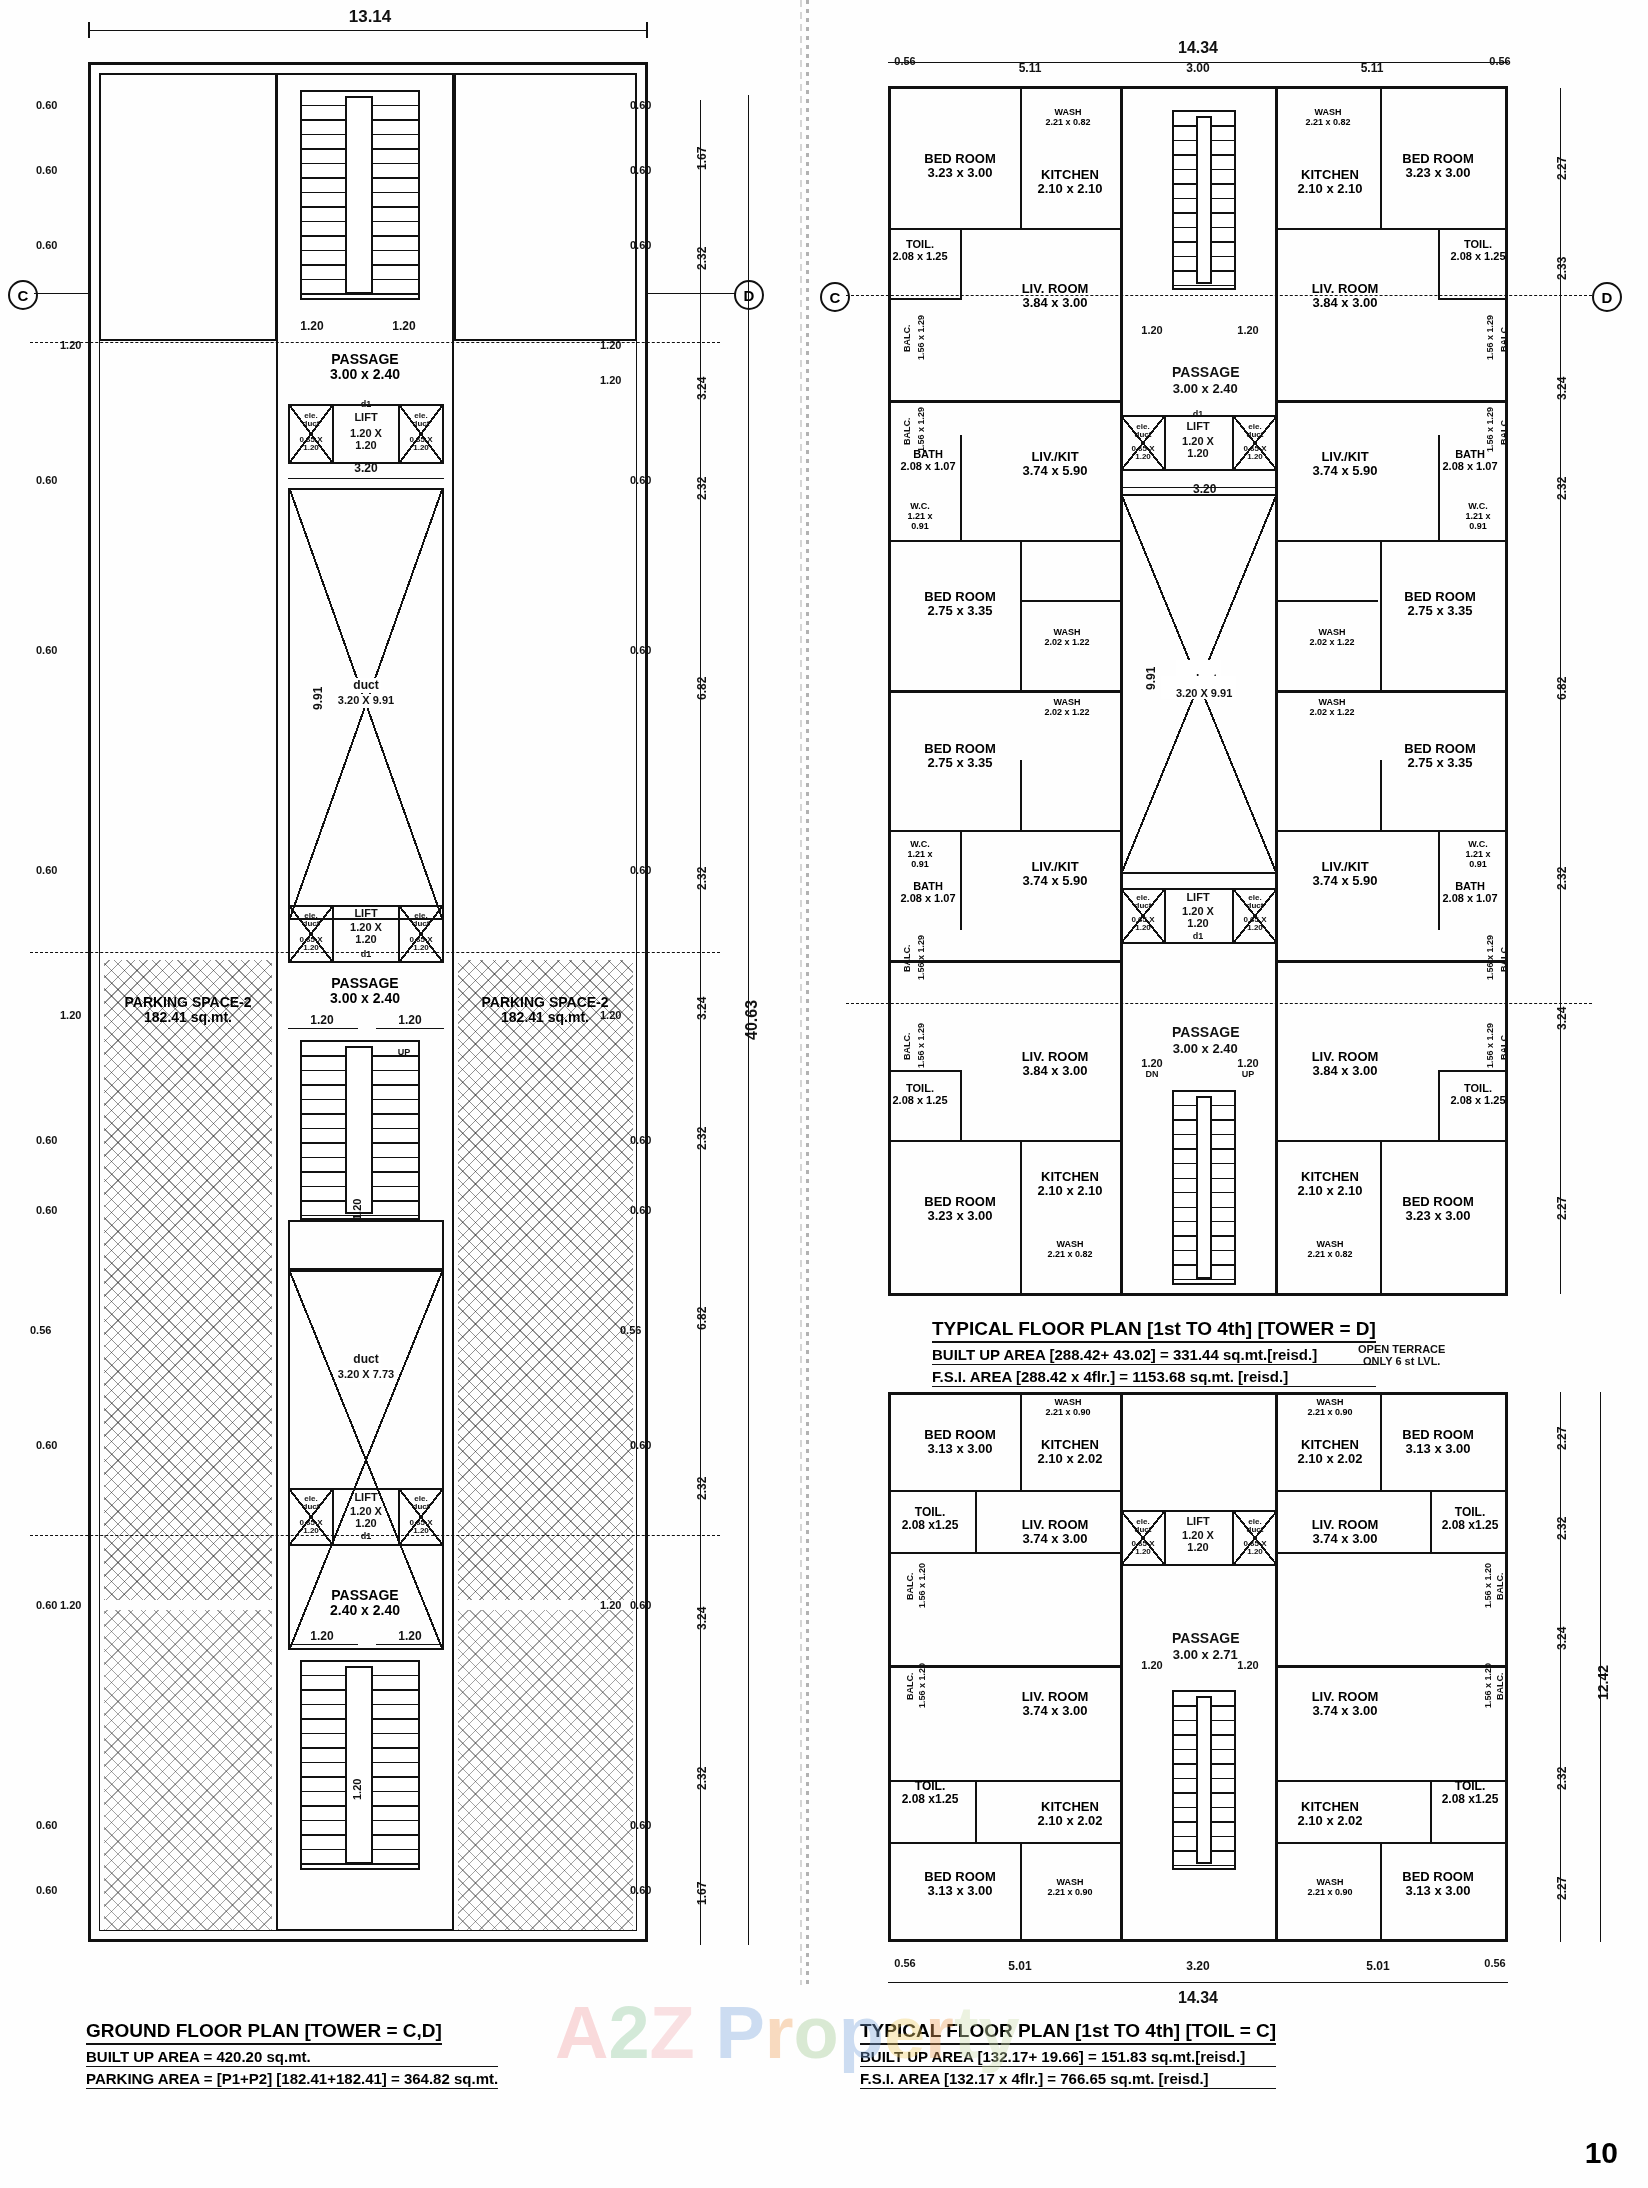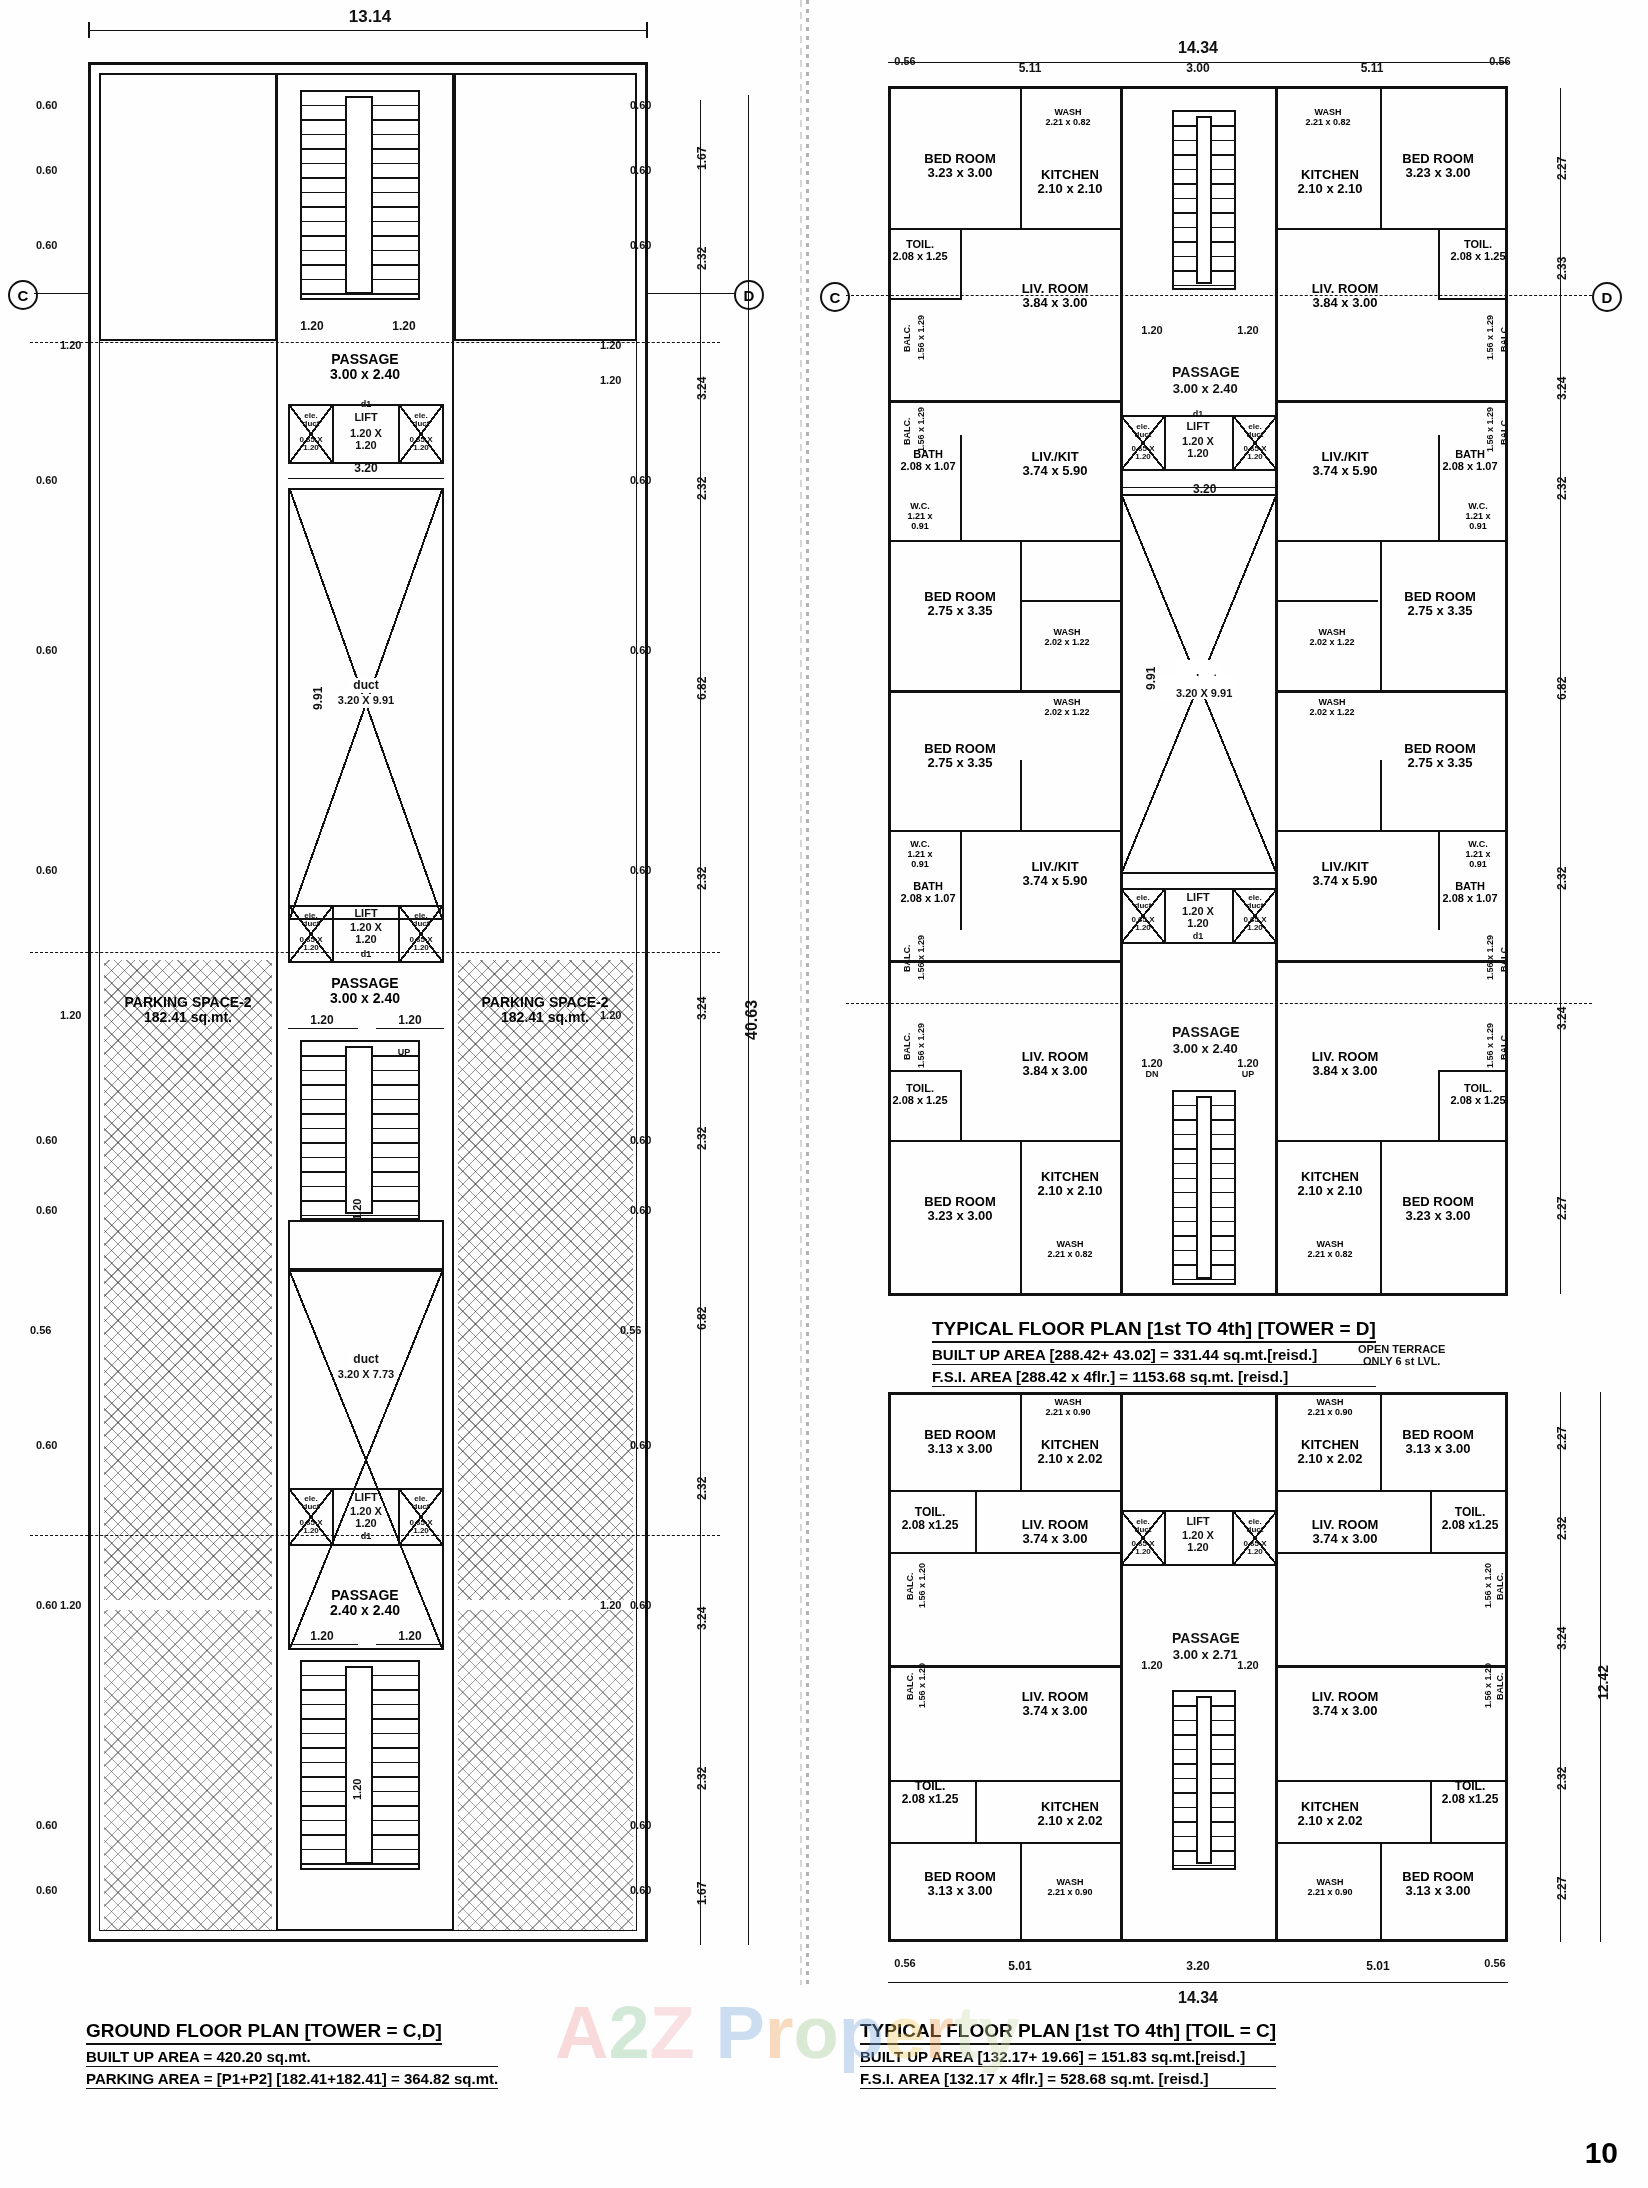--- a/index.html
+++ b/index.html
@@ -661,20 +661,20 @@
 
   <div class="title" style="left:86px;top:2020px;">
     <span class="h">GROUND FLOOR PLAN [TOWER = C,D]</span>
     <span class="l">BUILT UP AREA =  420.20 sq.mt.</span>
     <span class="l">PARKING AREA = [P1+P2] [182.41+182.41] = 364.82 sq.mt.</span>
   </div>
 
   <div class="title" style="left:860px;top:2020px;">
     <span class="h">TYPICAL FLOOR PLAN [1st TO 4th] [TOIL = C]</span>
     <span class="l">BUILT UP AREA [132.17+ 19.66] = 151.83 sq.mt.[reisd.]</span>
-    <span class="l">F.S.I. AREA [132.17 x 4flr.] = 528.68 sq.mt. [reisd.]</span>
+    <span class="l">F.S.I. AREA [132.17 x 4flr.] = 766.65 sq.mt. [reisd.]</span>
   </div>
 
   <div class="wm wm2"><span class="a">A</span><span class="b">2</span><span class="c2">Z</span> <span class="p">P</span><span class="r">r</span><span class="o">o</span><span class="p">p</span><span class="e">e</span><span class="r">r</span><span class="y">t</span><span class="y">y</span></div>
 
   <div class="pageno">10</div>
 
 </div>
 
 </body></html>

